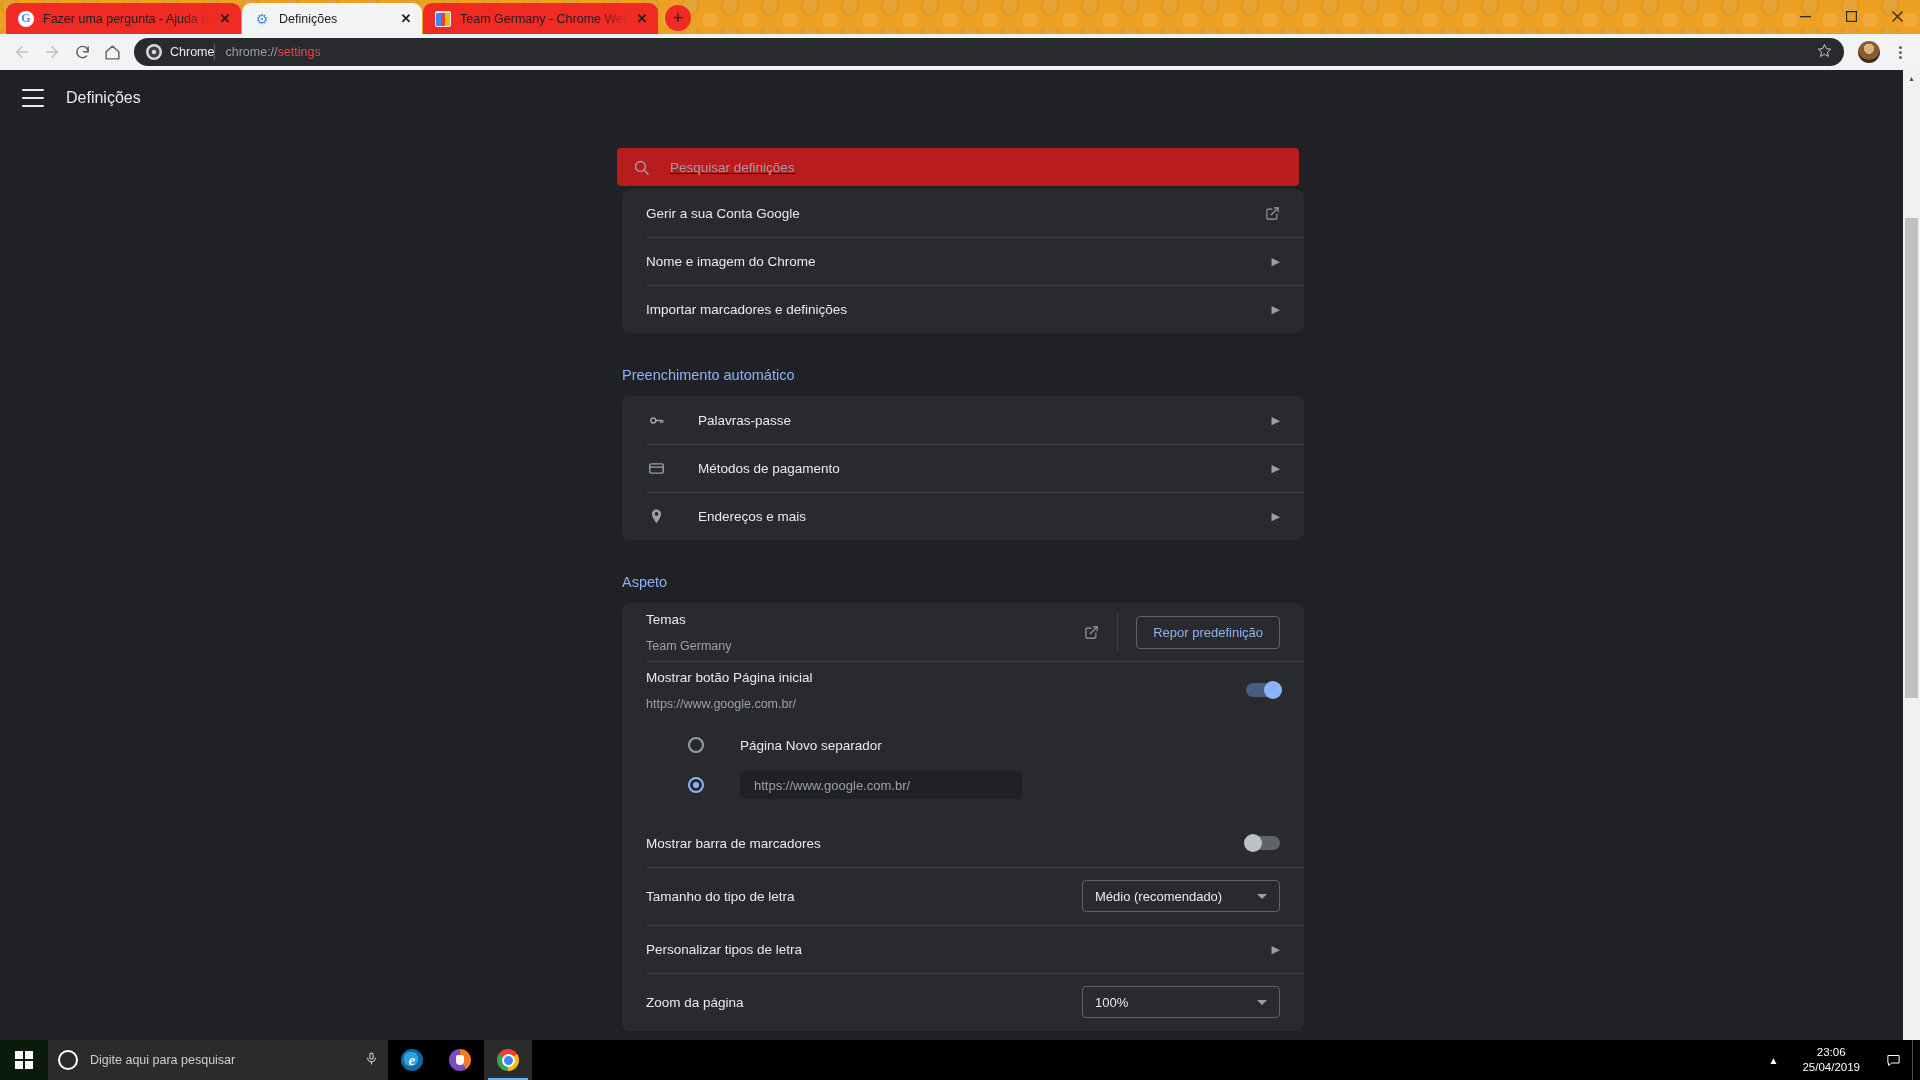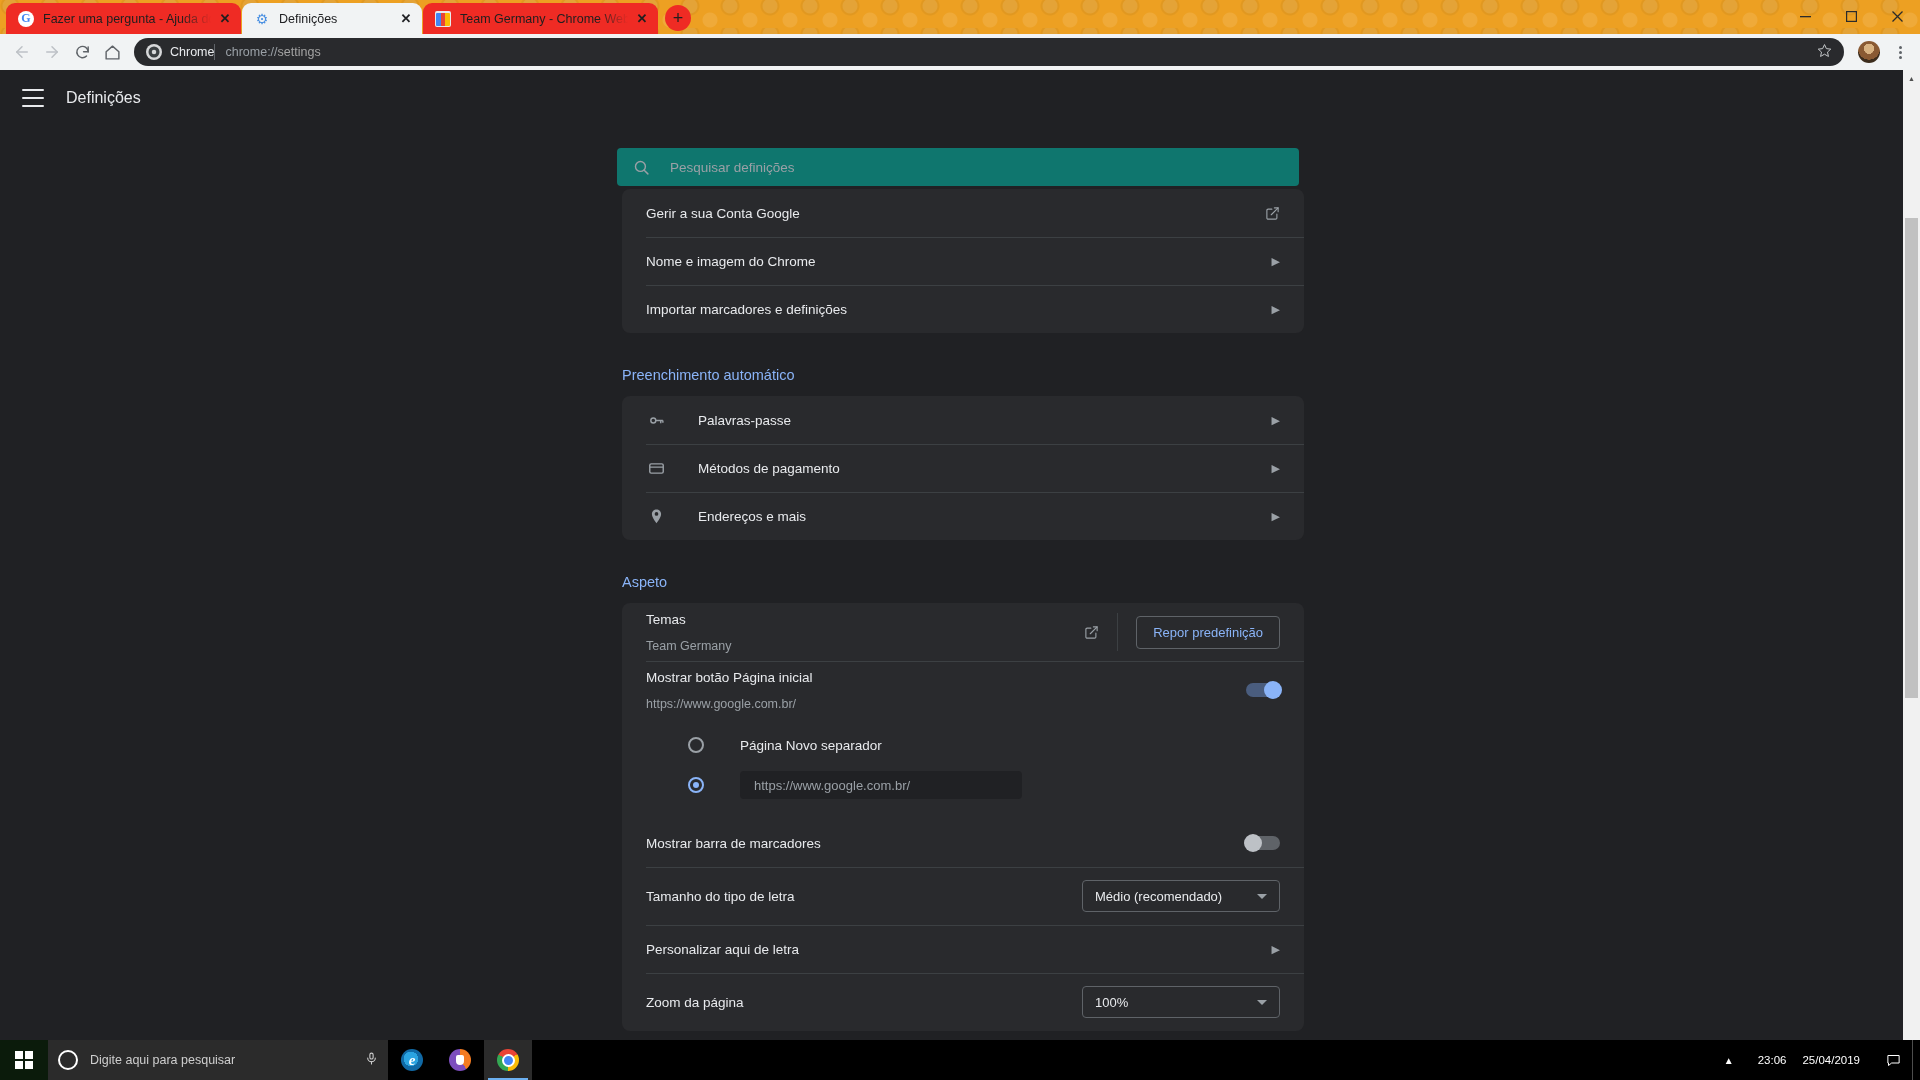--- a/index.html
+++ b/index.html
@@ -156,21 +156,21 @@
     margin-right: 10px;
     flex: 0 0 1px;
   }
   .omni-url {
     font-size: 12.5px;
     color: #9aa0a6;
     white-space: nowrap;
     overflow: hidden;
     flex: 1 1 auto;
   }
-  .omni-url b { color: #a3a3a3; font-weight: normal; }
+  .omni-url b { color: #ef4444; font-weight: normal; }
   .omni-star {
     color: #c4c7c9;
     font-size: 15px;
     flex: 0 0 auto;
     margin-left: 8px;
     cursor: pointer;
   }
   .avatar {
     width: 22px; height: 22px;
     border-radius: 50%;
@@ -215,25 +215,26 @@
     font-size: 16px;
     color: #e8eaed;
     margin-left: 22px;
   }
   .search-box {
     position: absolute;
     left: 617px;
     top: 78px;
     width: 682px;
     height: 38px;
-    background: #0f766e;
+    background: #b91c1c;
     border-radius: 4px;
     display: flex;
     align-items: center;
     padding: 0 16px;
+    text-decoration: underline;
   }
   .search-box .sicon { color: #9aa0a6; margin-right: 20px; display: flex; }
   .search-box input {
     flex: 1;
     background: transparent;
     border: none;
     outline: none;
     color: #e8eaed;
     font-size: 13.5px;
     font-family: "Liberation Sans", sans-serif;
@@ -505,27 +506,26 @@
     height: 40px;
   }
   .tray-chevron {
     width: 30px; height: 40px;
     display: flex; align-items: center; justify-content: center;
     color: #fff; font-size: 10px;
     cursor: pointer;
   }
   .clock {
     height: 40px;
-    display: flex; flex-direction: row;
+    display: flex; flex-direction: column;
     align-items: center; justify-content: center;
     padding: 0 14px;
     font-size: 11.5px;
     line-height: 15px;
     cursor: pointer;
-    gap: 16px;
   }
   .action-center {
     width: 38px; height: 40px;
     display: flex; align-items: center; justify-content: center;
     cursor: pointer;
   }
   .show-desktop {
     width: 8px; height: 40px;
     border-left: 1px solid #4d4d4d;
     cursor: pointer;
@@ -754,21 +754,21 @@
 
         <div class="row tall">
           <span class="label">Tamanho do tipo de letra</span>
           <span class="select">
             <span class="sv">Médio (recomendado)</span>
             <span class="arrow"></span>
           </span>
         </div>
 
         <div class="row">
-          <span class="label">Personalizar aqui de letra</span>
+          <span class="label">Personalizar tipos de letra</span>
           <span class="chev">▶</span>
         </div>
 
         <div class="row tall">
           <span class="label">Zoom da página</span>
           <span class="select">
             <span class="sv">100%</span>
             <span class="arrow"></span>
           </span>
         </div>

